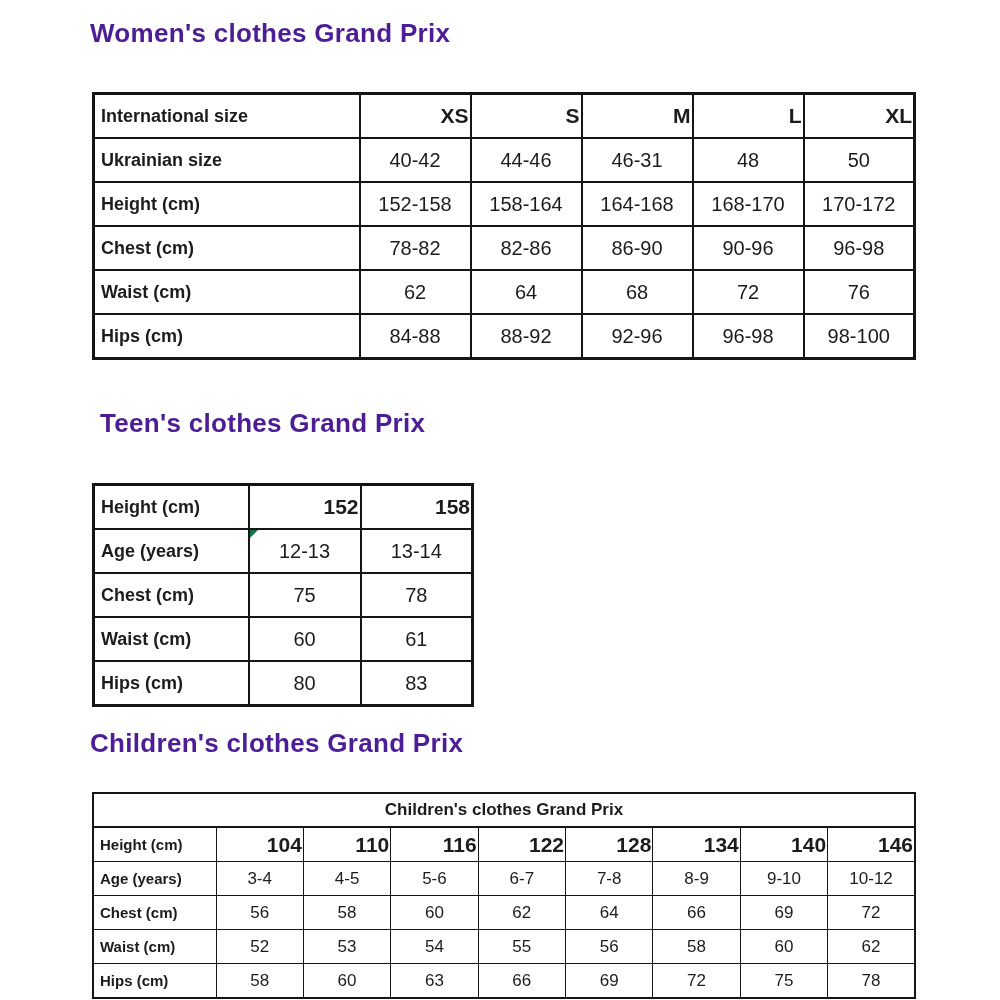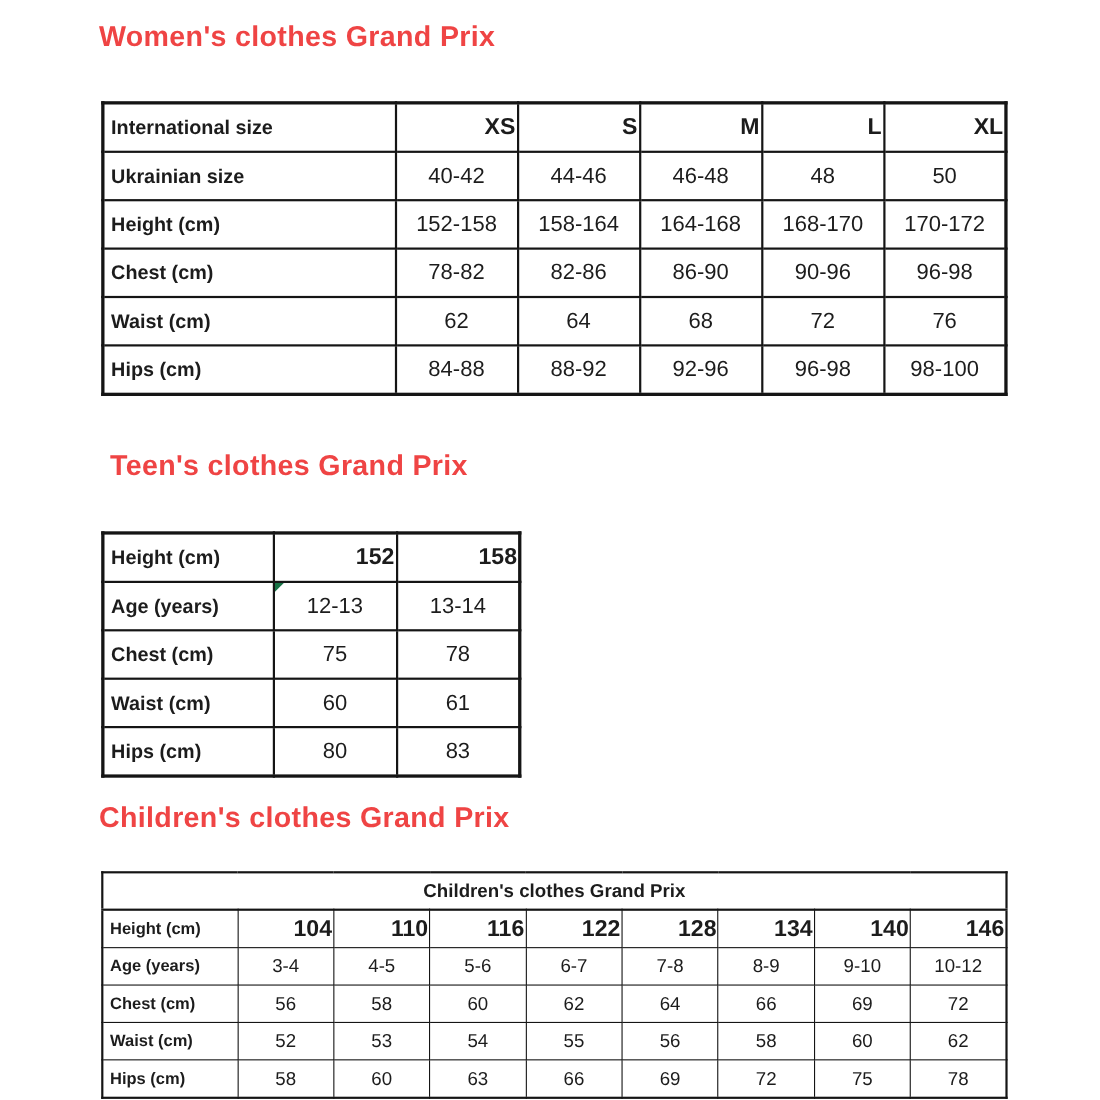--- a/index.html
+++ b/index.html
@@ -9,21 +9,21 @@
     height: 1000px;
     background: #ffffff;
     font-family: "Liberation Sans", sans-serif;
     color: #1c1c1c;
     overflow: hidden;
   }
   .title {
     position: absolute;
     font-weight: bold;
     font-size: 26px;
-    color: #ef4444;
+    color: #4c1d95;
     letter-spacing: 0.3px;
     white-space: nowrap;
   }
   #women-title    { left: 90px; top: 18px;  }
   #teen-title     { left: 100px; top: 408px; }
   #children-title { left: 90px; top: 728px; }
 
   table {
     position: absolute;
     border-collapse: collapse;
@@ -93,21 +93,21 @@
           <td class="val hdr">XS</td>
           <td class="val hdr">S</td>
           <td class="val hdr">M</td>
           <td class="val hdr">L</td>
           <td class="val hdr">XL</td>
         </tr>
         <tr>
           <td class="label">Ukrainian size</td>
           <td class="val">40-42</td>
           <td class="val">44-46</td>
-          <td class="val">46-48</td>
+          <td class="val">46-31</td>
           <td class="val">48</td>
           <td class="val">50</td>
         </tr>
         <tr>
           <td class="label">Height (cm)</td>
           <td class="val">152-158</td>
           <td class="val">158-164</td>
           <td class="val">164-168</td>
           <td class="val">168-170</td>
           <td class="val">170-172</td>

